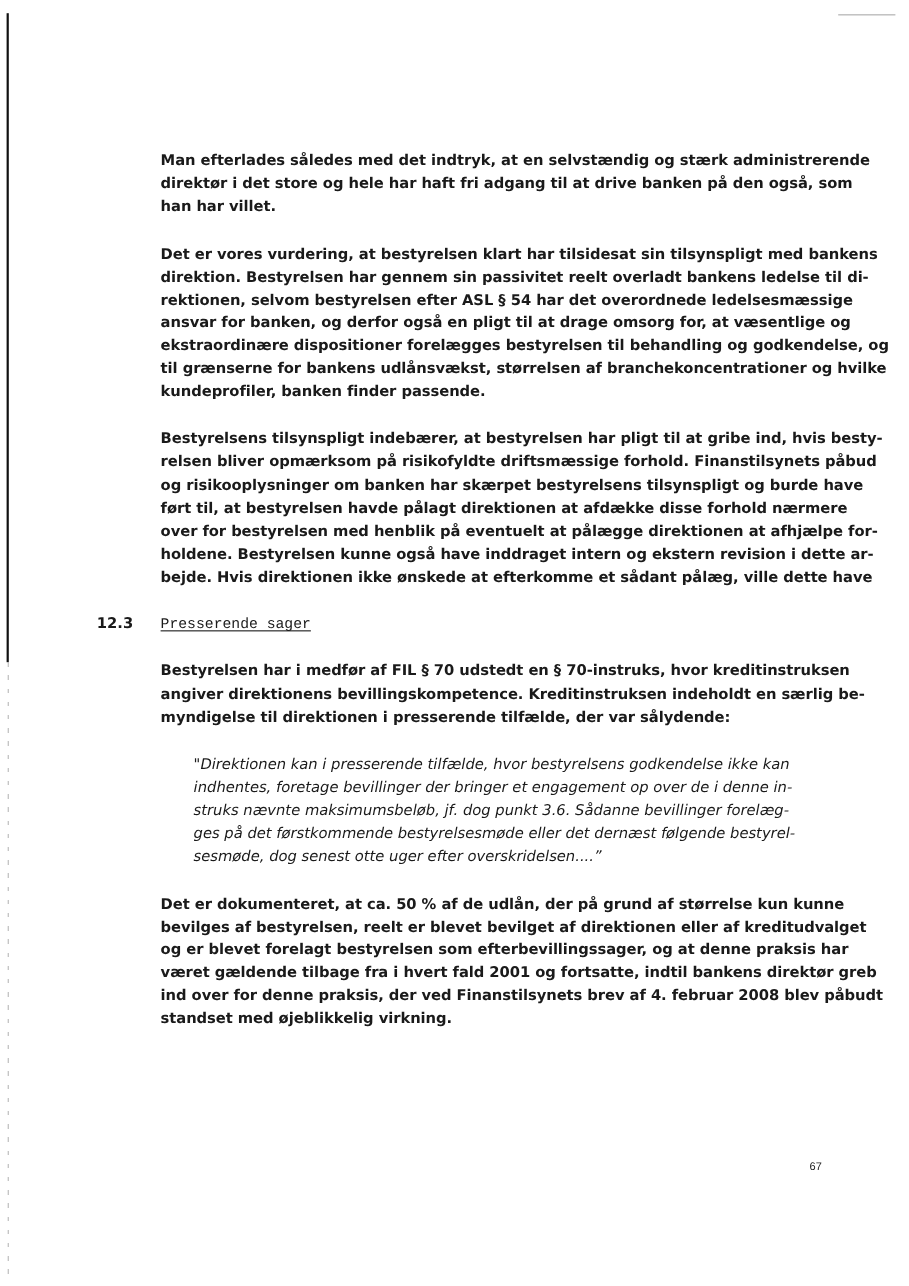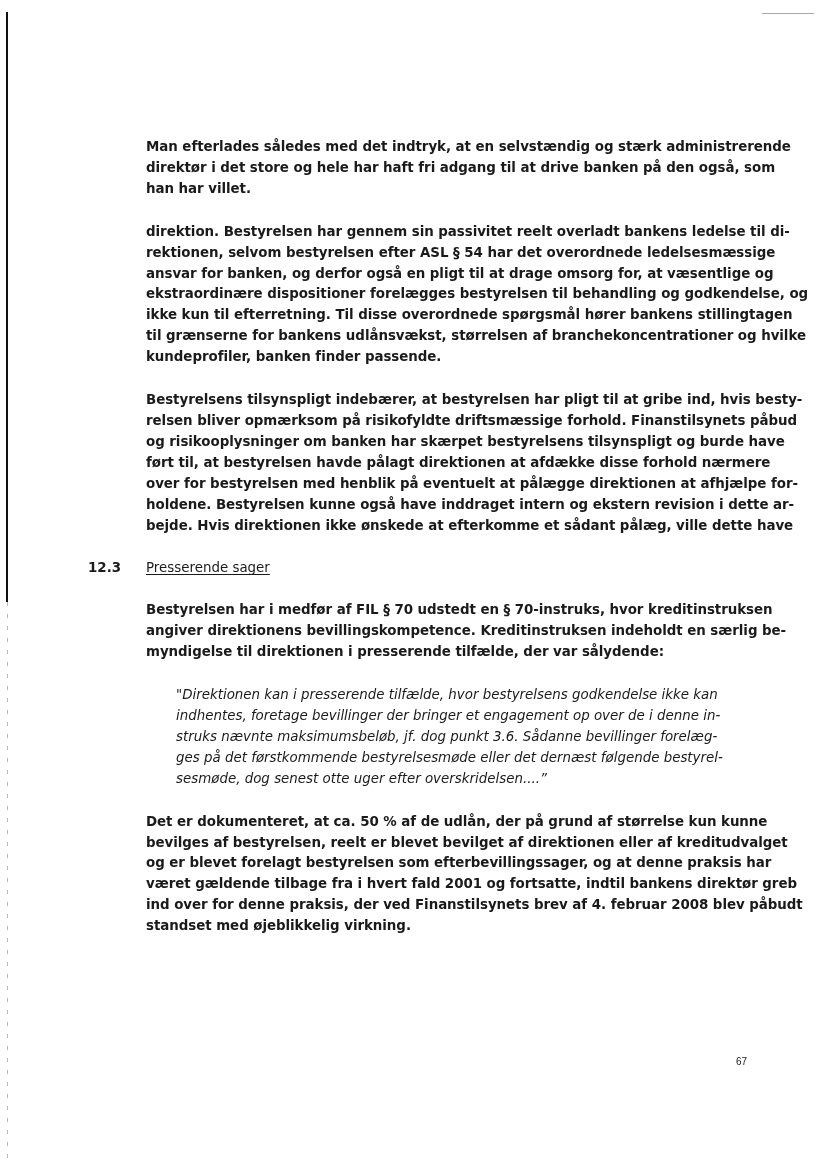--- a/index.html
+++ b/index.html
@@ -66,20 +66,21 @@
     }
     .section-number {
       position: absolute;
       left: -58px;
       top: 0;
       font-weight: bold;
     }
     .section-title {
       text-decoration: underline;
       text-underline-offset: 2px;
+      font-family: Liberation Mono, monospace;
     }
     .quote {
       font-style: italic;
       font-size: 13.4px;
       line-height: 20.9px;
       margin: 0 0 22px 30px;
     }
     .quote .ln {
       display: block;
       white-space: nowrap;
@@ -102,25 +103,25 @@
 
 <div class="page">
 
   <p class="para">
     <span class="ln">Man efterlades således med det indtryk, at en selvstændig og stærk administrerende</span>
     <span class="ln">direktør i det store og hele har haft fri adgang til at drive banken på den også, som</span>
     <span class="ln">han har villet.</span>
   </p>
 
   <p class="para">
+    <span class="ln">Det er vores vurdering, at bestyrelsen klart har tilsidesat sin tilsynspligt med bankens</span>
     <span class="ln">direktion. Bestyrelsen har gennem sin passivitet reelt overladt bankens ledelse til di-</span>
     <span class="ln">rektionen, selvom bestyrelsen efter ASL § 54 har det overordnede ledelsesmæssige</span>
     <span class="ln">ansvar for banken, og derfor også en pligt til at drage omsorg for, at væsentlige og</span>
     <span class="ln">ekstraordinære dispositioner forelægges bestyrelsen til behandling og godkendelse, og</span>
-    <span class="ln">ikke kun til efterretning. Til disse overordnede spørgsmål hører bankens stillingtagen</span>
     <span class="ln">til grænserne for bankens udlånsvækst, størrelsen af branchekoncentrationer og hvilke</span>
     <span class="ln">kundeprofiler, banken finder passende.</span>
   </p>
 
   <p class="para">
     <span class="ln">Bestyrelsens tilsynspligt indebærer, at bestyrelsen har pligt til at gribe ind, hvis besty-</span>
     <span class="ln">relsen bliver opmærksom på risikofyldte driftsmæssige forhold. Finanstilsynets påbud</span>
     <span class="ln">og risikooplysninger om banken har skærpet bestyrelsens tilsynspligt og burde have</span>
     <span class="ln">ført til, at bestyrelsen havde pålagt direktionen at afdække disse forhold nærmere</span>
     <span class="ln">over for bestyrelsen med henblik på eventuelt at pålægge direktionen at afhjælpe for-</span>

